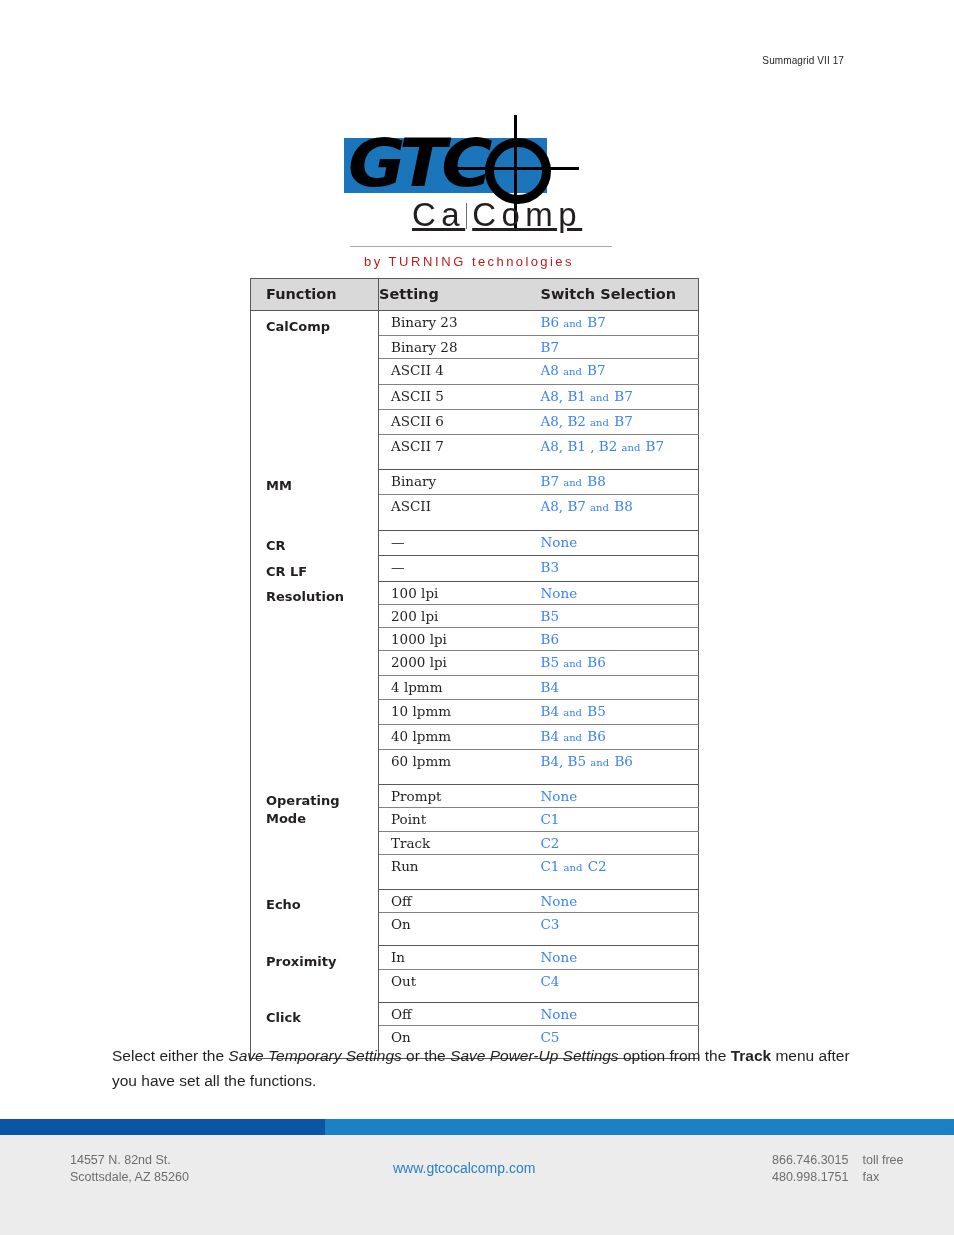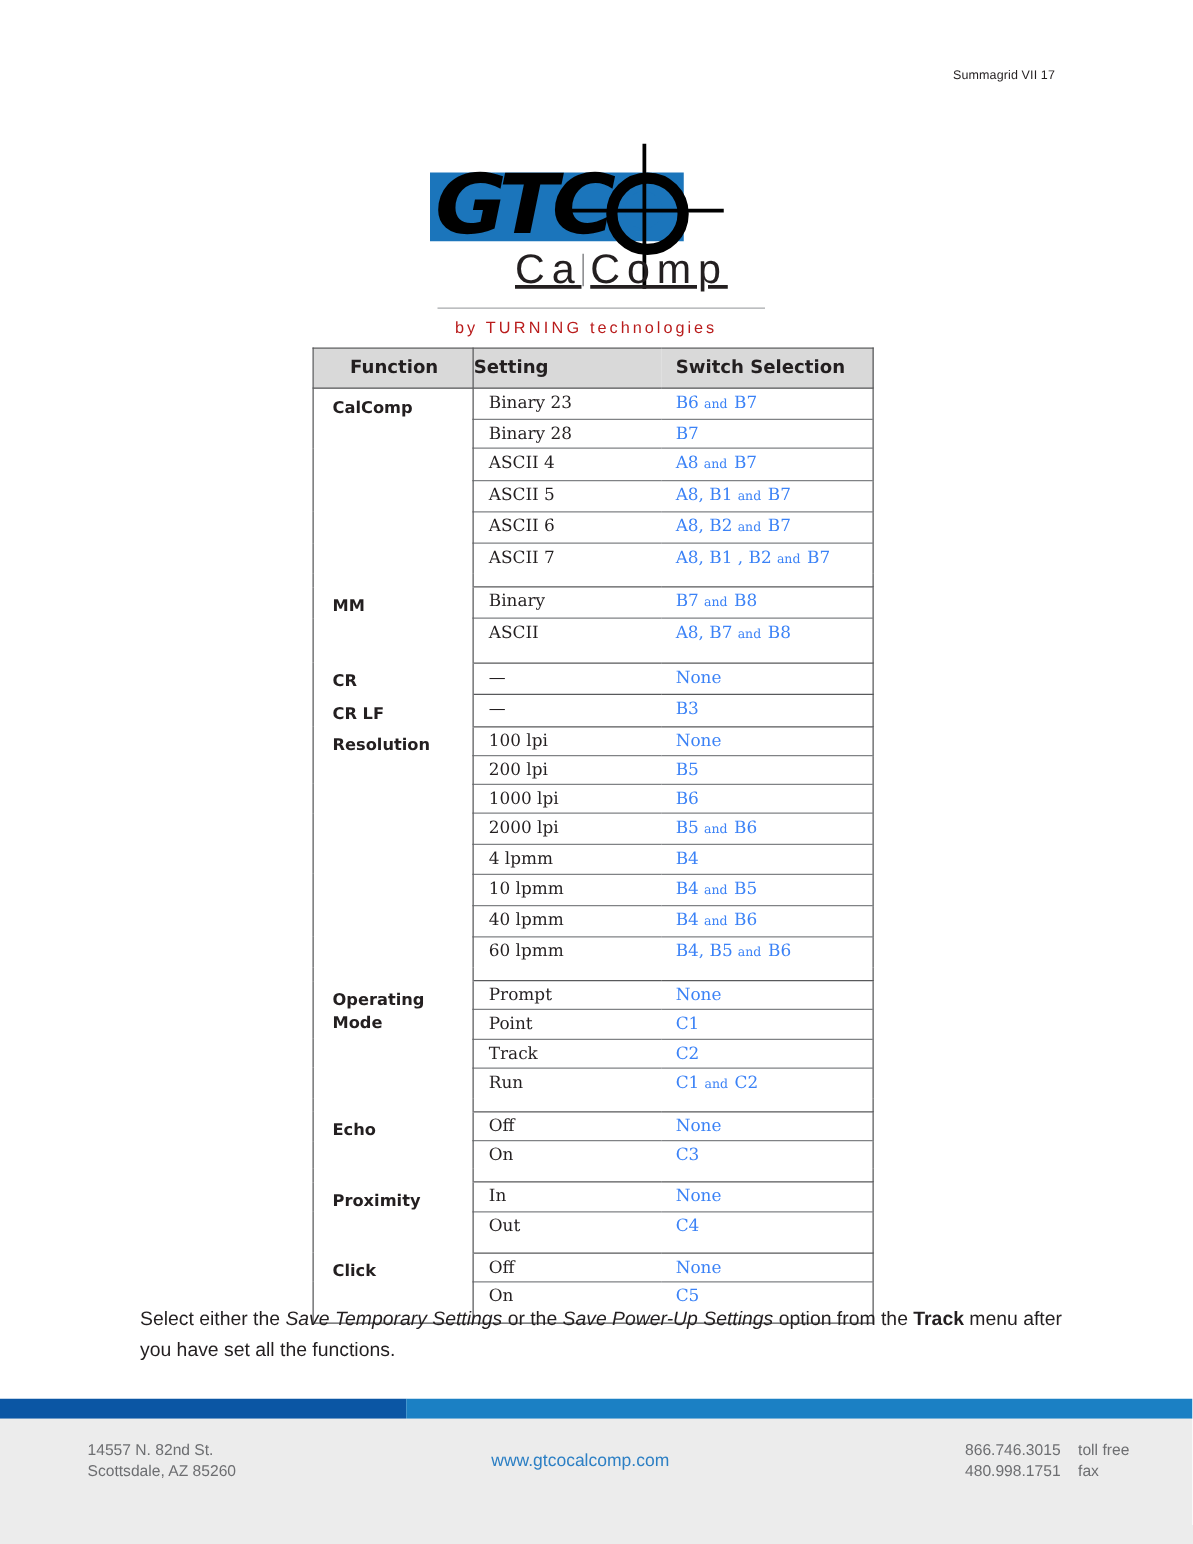--- a/index.html
+++ b/index.html
@@ -165,21 +165,21 @@
     font-size: 14.5px;
     font-weight: bold;
     color: #231f20;
     text-align: left;
     height: 31px;
     line-height: 31px;
     border-top: 1.6px solid #58595b;
     border-bottom: 1.6px solid #58595b;
   }
   .thead-row th.h-func {
-    padding-left: 29px;
+    padding-left: 15px;
     border-left: 1.6px solid #58595b;
     border-right: 1.6px solid #58595b;
   }
   .thead-row th.h-set {
     padding-left: 0;
   }
   .thead-row th.h-sw {
     padding-left: 12px;
     border-right: 1.6px solid #58595b;
   }

